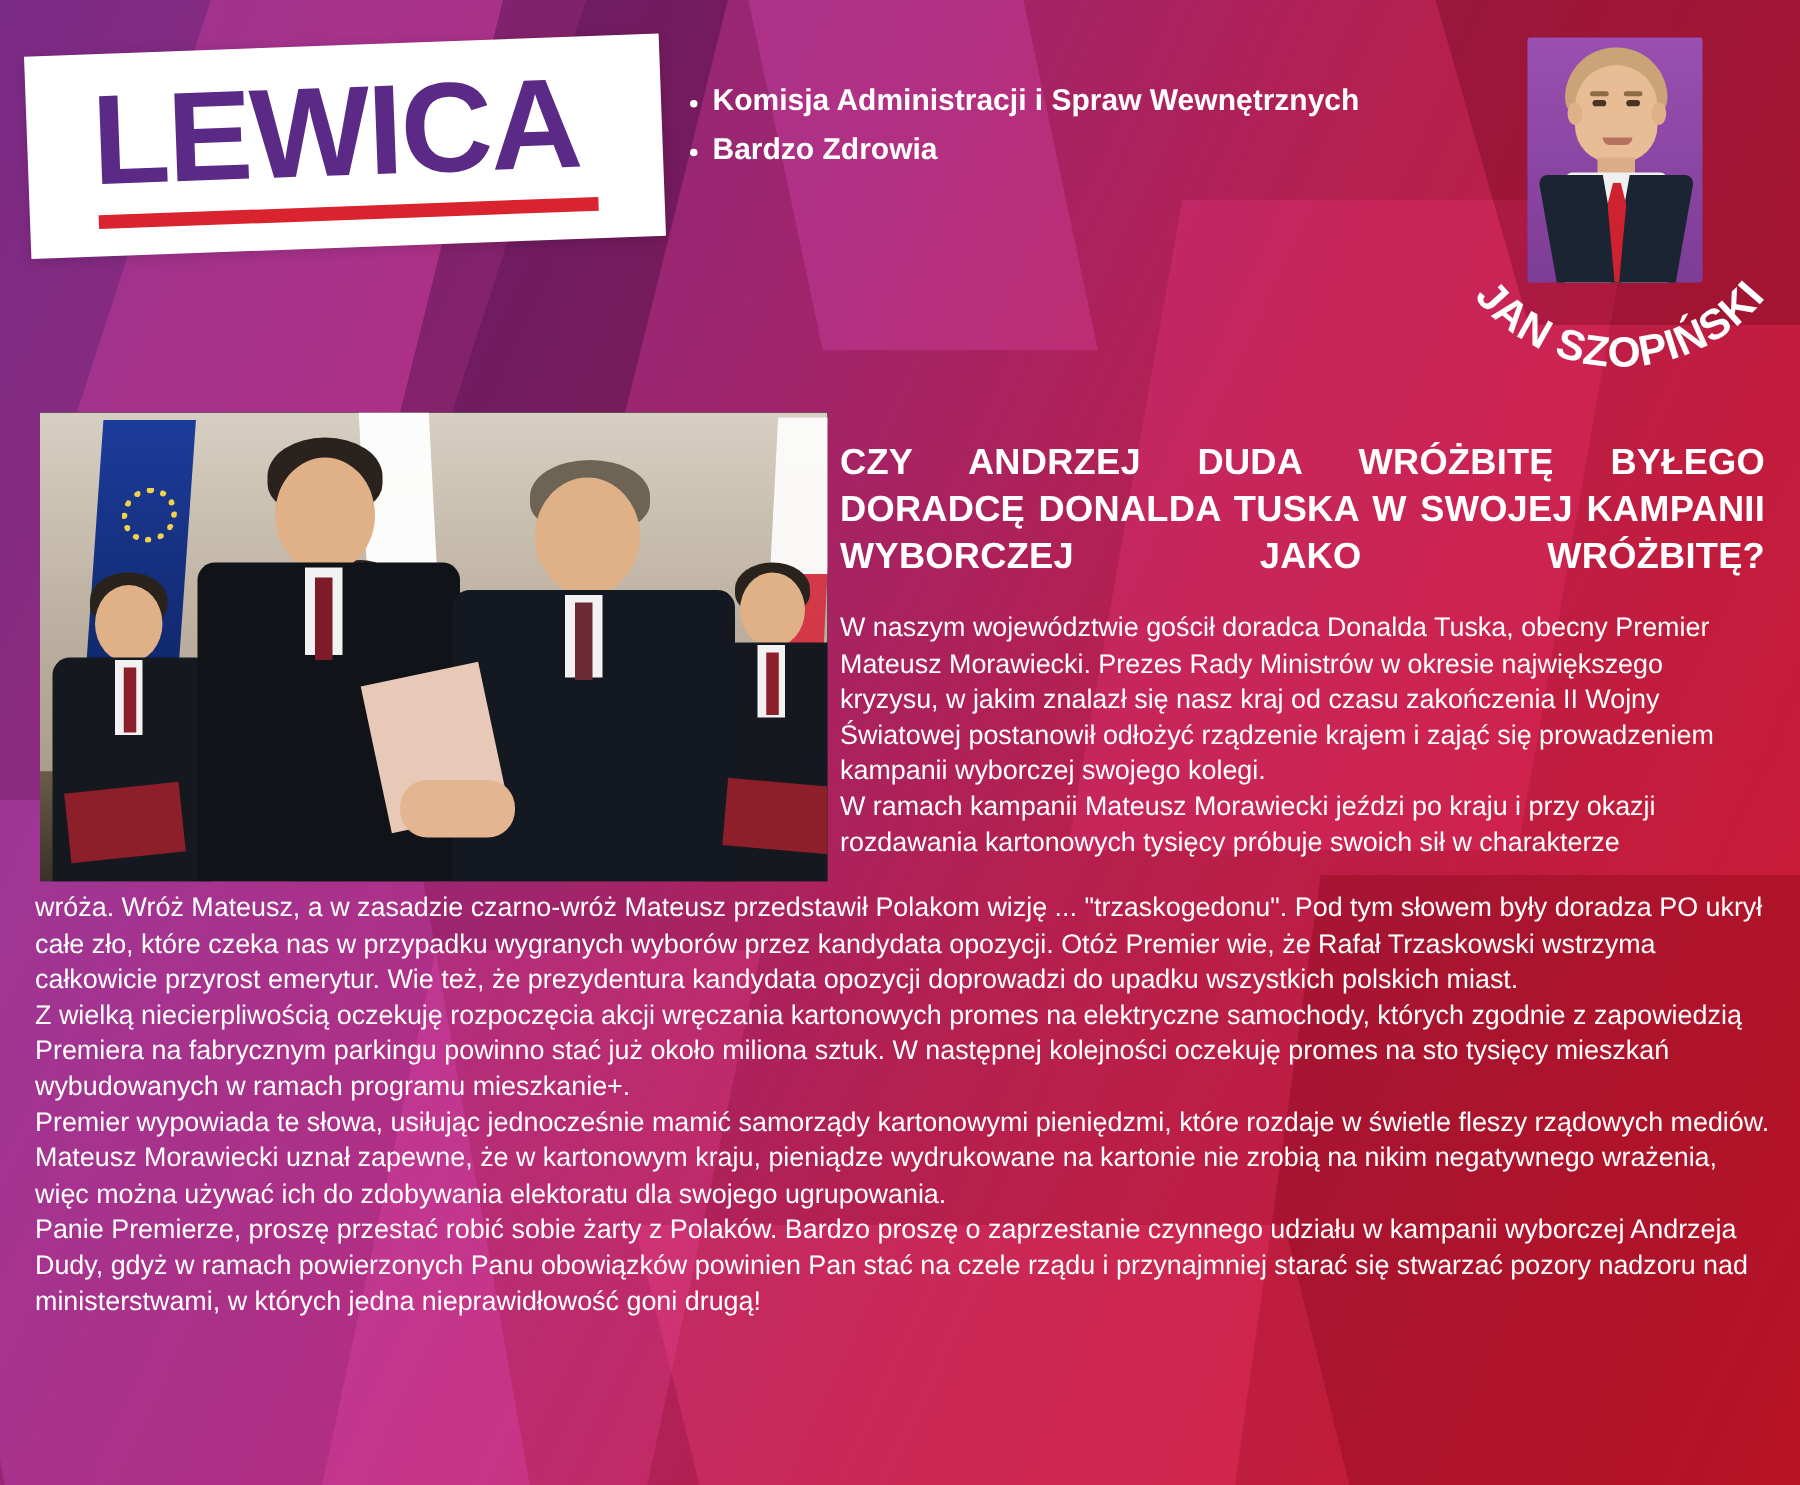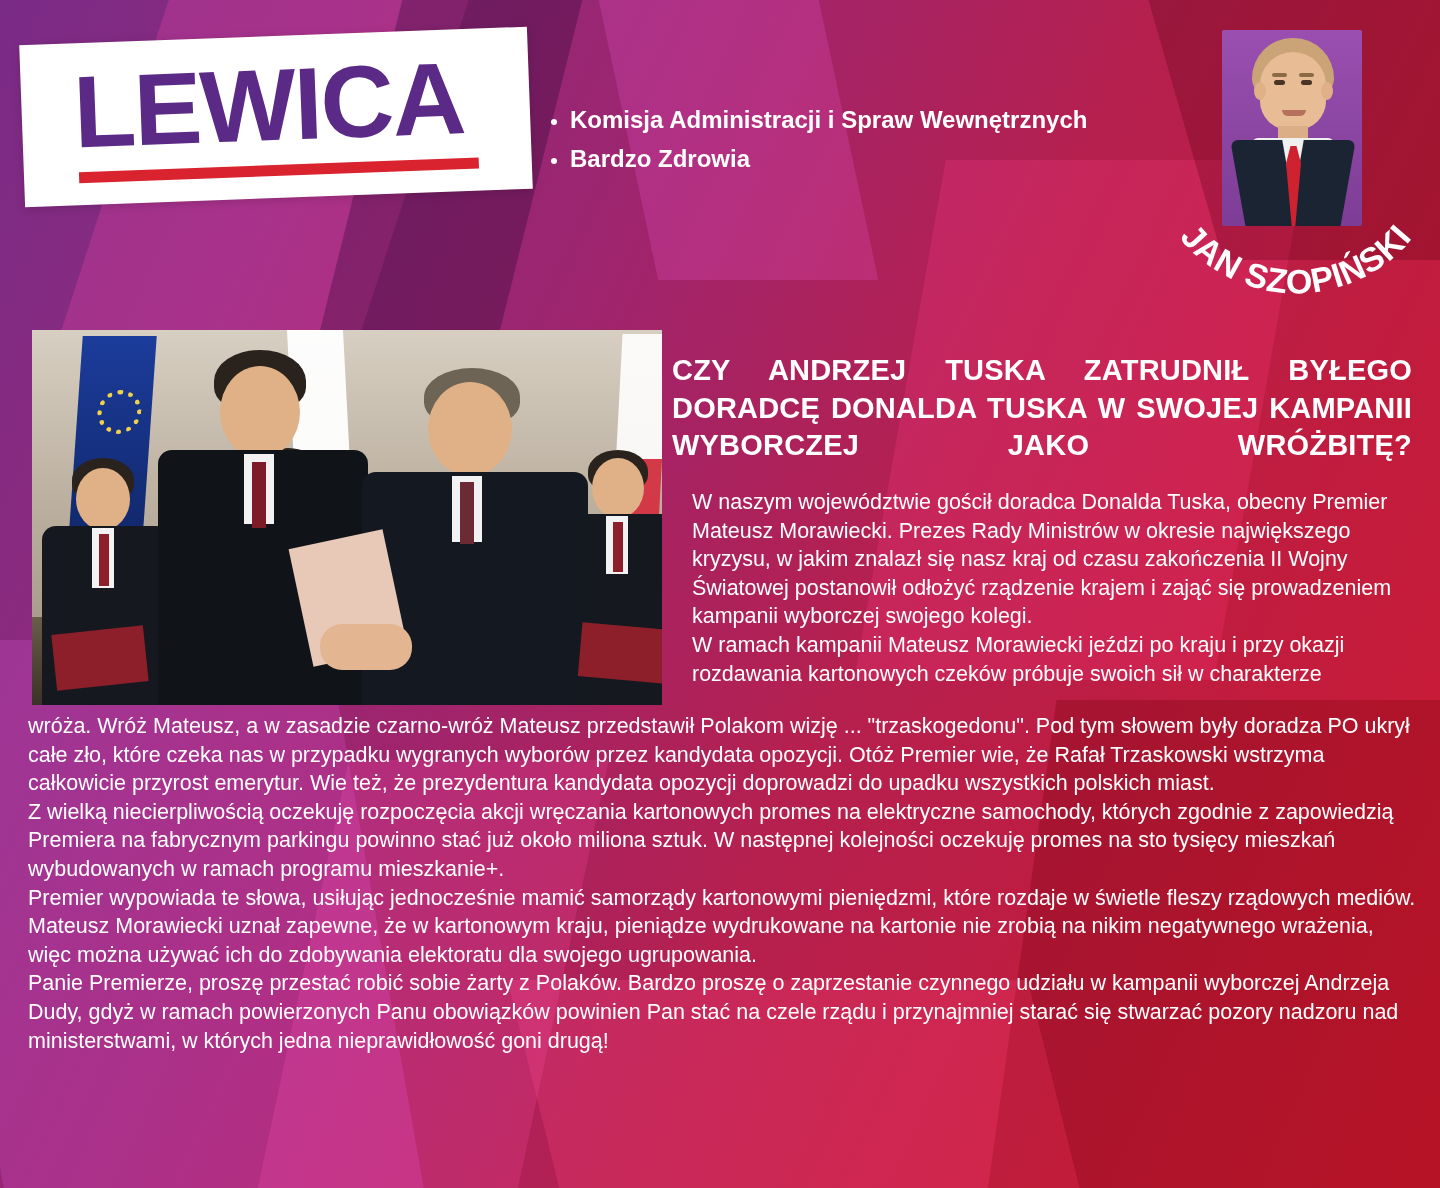--- a/index.html
+++ b/index.html
@@ -63,21 +63,20 @@
   
   #committee-list {
     position: absolute;
     left: 548px;
     top: 62px;
     width: 660px;
     color: #ffffff;
     font-size: 24px;
     font-weight: bold;
     line-height: 1.55;
-    margin-top: 39px;
   }
   #committee-list li { margin: 0 0 2px 0; }
   #committee-list ul { margin: 0; padding-left: 22px; }
   #committee-list li::marker { font-size: 20px; }
 
   
   #candidate {
     position: absolute;
     right: 18px;
     top: 30px;
@@ -192,21 +191,20 @@
     letter-spacing: 0.2px;
   }
   #article-top {
     position: absolute;
     left: 672px;
     top: 488px;
     width: 740px;
     color: #ffffff;
     font-size: 21.5px;
     line-height: 1.33;
-    margin-left: 20px;
   }
   #article-body {
     position: absolute;
     left: 28px;
     top: 712px;
     width: 1390px;
     color: #ffffff;
     font-size: 21.5px;
     line-height: 1.33;
   }
@@ -309,25 +307,25 @@
     <div class="shirt" style="left:90px;top:108px;width:30px;height:66px;"></div>
     <div class="tie" style="left:98px;top:114px;width:14px;height:62px;background:#6b2a34;"></div>
   </div>
 
   <div style="position:absolute;left:268px;top:208px;width:96px;height:120px;background:#e8c9b8;transform:rotate(-12deg);"></div>
   <div style="position:absolute;left:288px;top:294px;width:92px;height:46px;background:#e3b590;border-radius:22px;"></div>
   <div style="position:absolute;left:22px;top:300px;width:92px;height:56px;background:#8d1f2a;transform:rotate(-6deg);"></div>
   <div style="position:absolute;left:548px;top:296px;width:88px;height:54px;background:#8d1f2a;transform:rotate(5deg);"></div>
 </div>
 
-<div id="headline">CZY ANDRZEJ TUSKA ZATRUDNIŁ BYŁEGO DORADCĘ DONALDA TUSKA W SWOJEJ KAMPANII WYBORCZEJ JAKO WRÓŻBITĘ?</div>
+<div id="headline">CZY ANDRZEJ DUDA WRÓŻBITĘ BYŁEGO DORADCĘ DONALDA TUSKA W SWOJEJ KAMPANII WYBORCZEJ JAKO WRÓŻBITĘ?</div>
 
 <div id="article-top">
   <p>W naszym województwie gościł doradca Donalda Tuska, obecny Premier Mateusz Morawiecki. Prezes Rady Ministrów w okresie największego kryzysu, w jakim znalazł się nasz kraj od czasu zakończenia II Wojny Światowej postanowił odłożyć rządzenie krajem i zająć się prowadzeniem kampanii wyborczej swojego kolegi.</p>
-  <p>W ramach kampanii Mateusz Morawiecki jeździ po kraju i przy okazji rozdawania kartonowych czeków próbuje swoich sił w charakterze</p>
+  <p>W ramach kampanii Mateusz Morawiecki jeździ po kraju i przy okazji rozdawania kartonowych tysięcy próbuje swoich sił w charakterze</p>
 </div>
 
 <div id="article-body">
   <p>wróża. Wróż Mateusz, a w zasadzie czarno-wróż Mateusz przedstawił Polakom wizję ... "trzaskogedonu". Pod tym słowem były doradza PO ukrył całe zło, które czeka nas w przypadku wygranych wyborów przez kandydata opozycji. Otóż Premier wie, że Rafał Trzaskowski wstrzyma całkowicie przyrost emerytur. Wie też, że prezydentura kandydata opozycji doprowadzi do upadku wszystkich polskich miast.</p>
   <p>Z wielką niecierpliwością oczekuję rozpoczęcia akcji wręczania kartonowych promes na elektryczne samochody, których zgodnie z zapowiedzią Premiera na fabrycznym parkingu powinno stać już około miliona sztuk. W następnej kolejności oczekuję promes na sto tysięcy mieszkań wybudowanych w ramach programu mieszkanie+.</p>
   <p>Premier wypowiada te słowa, usiłując jednocześnie mamić samorządy kartonowymi pieniędzmi, które rozdaje w świetle fleszy rządowych mediów. Mateusz Morawiecki uznał zapewne, że w kartonowym kraju, pieniądze wydrukowane na kartonie nie zrobią na nikim negatywnego wrażenia, więc można używać ich do zdobywania elektoratu dla swojego ugrupowania.</p>
   <p>Panie Premierze, proszę przestać robić sobie żarty z Polaków. Bardzo proszę o zaprzestanie czynnego udziału w kampanii wyborczej Andrzeja Dudy, gdyż w ramach powierzonych Panu obowiązków powinien Pan stać na czele rządu i przynajmniej starać się stwarzać pozory nadzoru nad ministerstwami, w których jedna nieprawidłowość goni drugą!</p>
 </div>
 
 </body></html>

